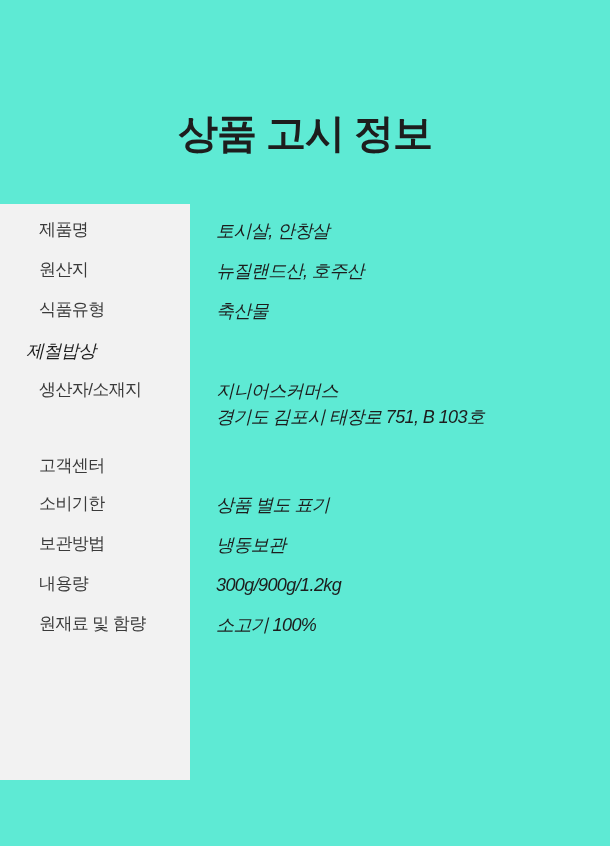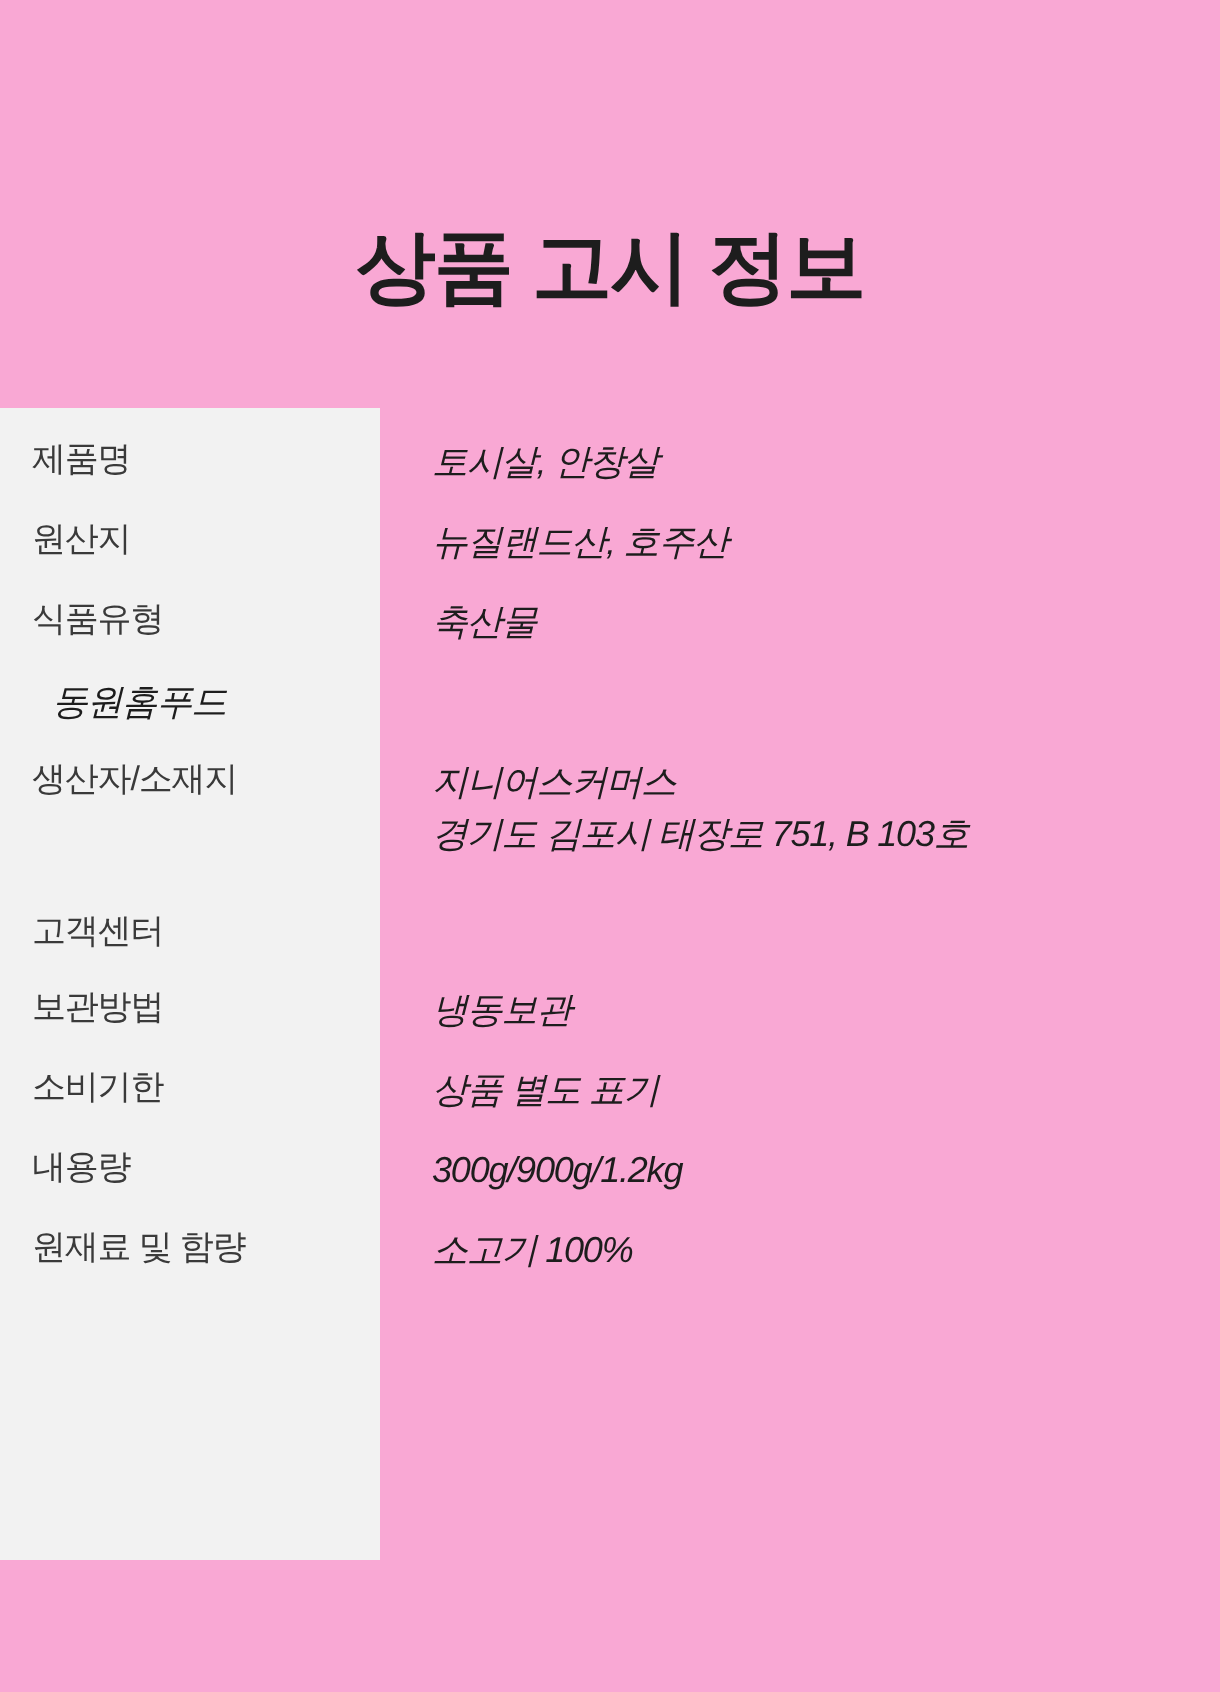--- a/index.html
+++ b/index.html
@@ -11,21 +11,21 @@
     height: 846px;
     background: #ffffff;
     font-family: "Liberation Sans", "DejaVu Sans", sans-serif;
     color: #231f20;
     overflow: hidden;
   }
   .page {
     position: relative;
     width: 610px;
     height: 846px;
-    background: #f9a8d4;
+    background: #5eead4;
   }
   .title {
     position: absolute;
     top: 106px;
     left: 0;
     width: 610px;
     text-align: center;
     font-size: 40px;
     font-weight: bold;
     letter-spacing: -1px;
@@ -53,21 +53,21 @@
     width: 610px;
   }
   .row {
     display: flex;
     align-items: flex-start;
     padding-top: 14px;
   }
   .row .label {
     width: 190px;
     box-sizing: border-box;
-    padding-left: 16px;
+    padding-left: 39px;
     font-size: 17px;
     line-height: 24px;
     color: #3a3a3a;
     letter-spacing: -0.6px;
     white-space: nowrap;
   }
   .row .value {
     flex: 1;
     padding-left: 26px;
     font-size: 18px;
@@ -104,42 +104,42 @@
         <div class="label">원산지</div>
         <div class="value">뉴질랜드산, 호주산</div>
       </div>
 
       <div class="row">
         <div class="label">식품유형</div>
         <div class="value">축산물</div>
       </div>
 
       <div class="row">
-        <div class="value">동원홈푸드</div>
+        <div class="value">제철밥상</div>
       </div>
 
       <div class="row multi">
         <div class="label">생산자/소재지</div>
         <div class="value">지니어스커머스
 경기도 김포시 태장로 751, B 103호</div>
       </div>
 
 
       <div class="row spacer-before">
         <div class="label">고객센터</div>
       </div>
 
       <div class="row">
-        <div class="label">보관방법</div>
-        <div class="value">냉동보관</div>
+        <div class="label">소비기한</div>
+        <div class="value">상품 별도 표기</div>
       </div>
 
       <div class="row">
-        <div class="label">소비기한</div>
-        <div class="value">상품 별도 표기</div>
+        <div class="label">보관방법</div>
+        <div class="value">냉동보관</div>
       </div>
 
       <div class="row">
         <div class="label">내용량</div>
         <div class="value">300g/900g/1.2kg</div>
       </div>
 
       <div class="row">
         <div class="label">원재료 및 함량</div>
         <div class="value">소고기 100%</div>

